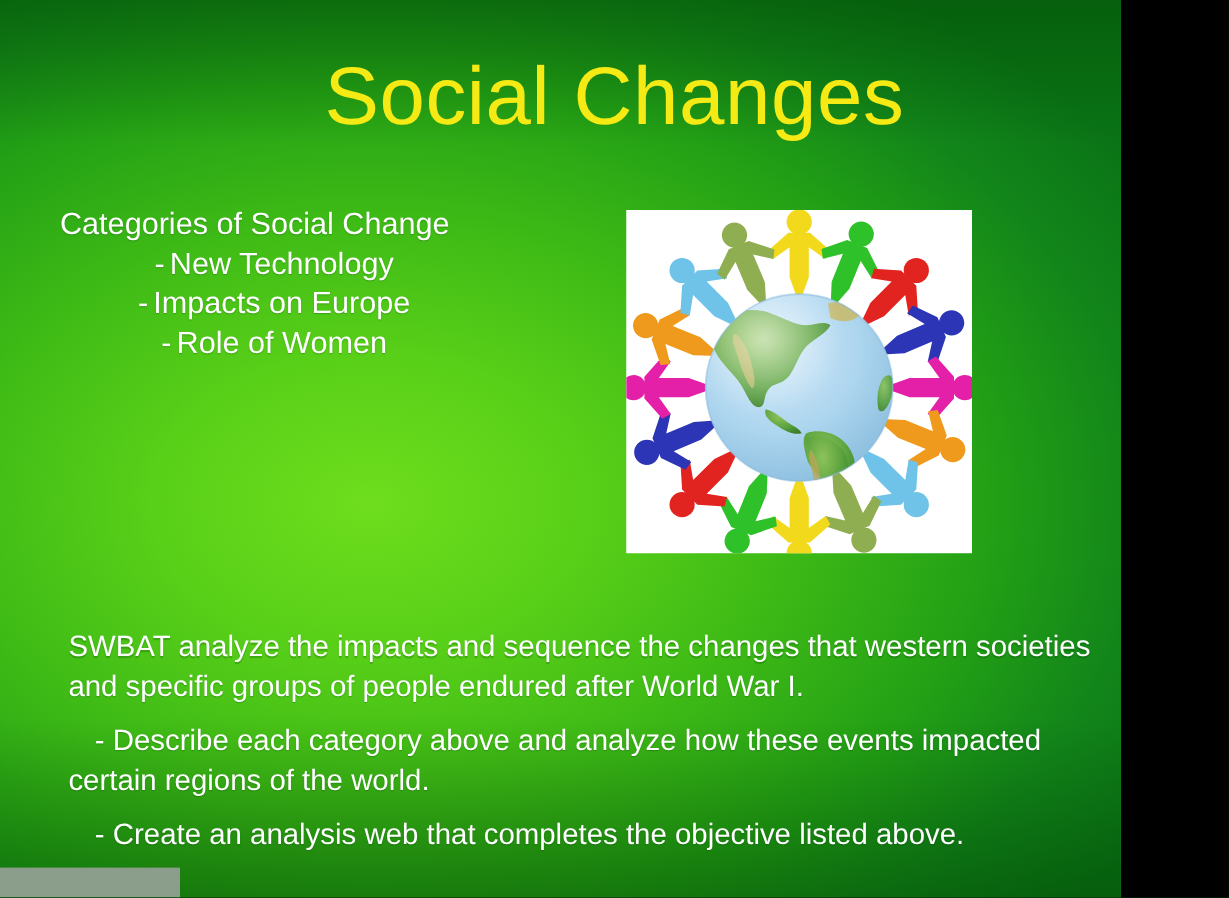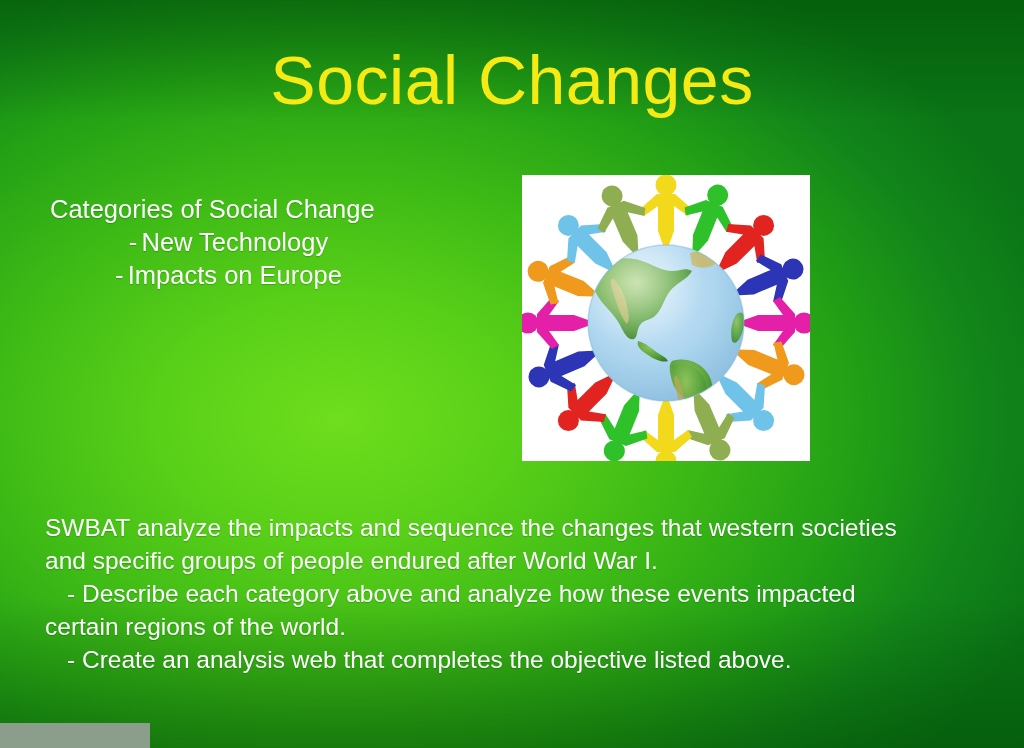--- a/index.html
+++ b/index.html
@@ -6,21 +6,21 @@
   html, body {
     margin: 0;
     padding: 0;
     background: #000;
   }
   body {
     font-family: "Liberation Sans", sans-serif;
   }
   #slide {
     position: relative;
-    width: 1024px;
+    width: 934px;
     height: 748px;
     overflow: hidden;
     background-color: #1f9a18;
     background-image:
       radial-gradient(ellipse 760px 520px at 33% 56%,
         #6ede1d 0%,
         #58cf18 24%,
         #3fbb16 45%,
         #23a015 68%,
         #12851a 85%,
@@ -65,21 +65,20 @@
   
   #categories-block {
     position: absolute;
     left: 50px;
     top: 171px;
     color: #ffffff;
     font-size: 25.5px;
     line-height: 33px;
     font-weight: 400;
     text-shadow: 0 1px 1px rgba(0,60,0,0.28);
-    margin-top: 22px;
   }
   #categories-heading {
     margin: 0 0 0 0;
     white-space: nowrap;
   }
   #categories-list {
     list-style: none;
     margin: 0;
     padding: 0 0 0 28px;
   }
@@ -115,21 +114,21 @@
     left: 45px;
     top: 511px;
     width: 890px;
     color: #ffffff;
     font-size: 24.5px;
     line-height: 33px;
     font-weight: 400;
     text-shadow: 0 1px 1px rgba(0,60,0,0.28);
   }
   #objective-block p {
-    margin: 0;
+    margin: 12px;
   }
   .indent {
     display: inline-block;
     width: 22px;
   }
 
   
   #footer-bar {
     position: absolute;
     left: 0;
@@ -147,20 +146,21 @@
   <div id="vignette-top"></div>
   <div id="vignette-bottom"></div>
 
   <div id="title">Social Changes</div>
 
   <div id="categories-block">
     <div id="categories-heading">Categories of Social Change</div>
     <ul id="categories-list">
       <li><span class="dash">-</span><span>New Technology</span></li>
       <li><span class="dash">-</span><span>Impacts on Europe</span></li>
+      <li><span class="dash">-</span><span>Role of Women</span></li>
     </ul>
   </div>
 
   <div id="picture-frame">
     <svg id="globe-art" viewBox="0 0 288 286">
       <defs>
         <radialGradient id="oceanGrad" cx="38%" cy="30%" r="78%">
           <stop offset="0%" stop-color="#cfe8f8"></stop>
           <stop offset="55%" stop-color="#aed6ef"></stop>
           <stop offset="100%" stop-color="#88bcdd"></stop>

